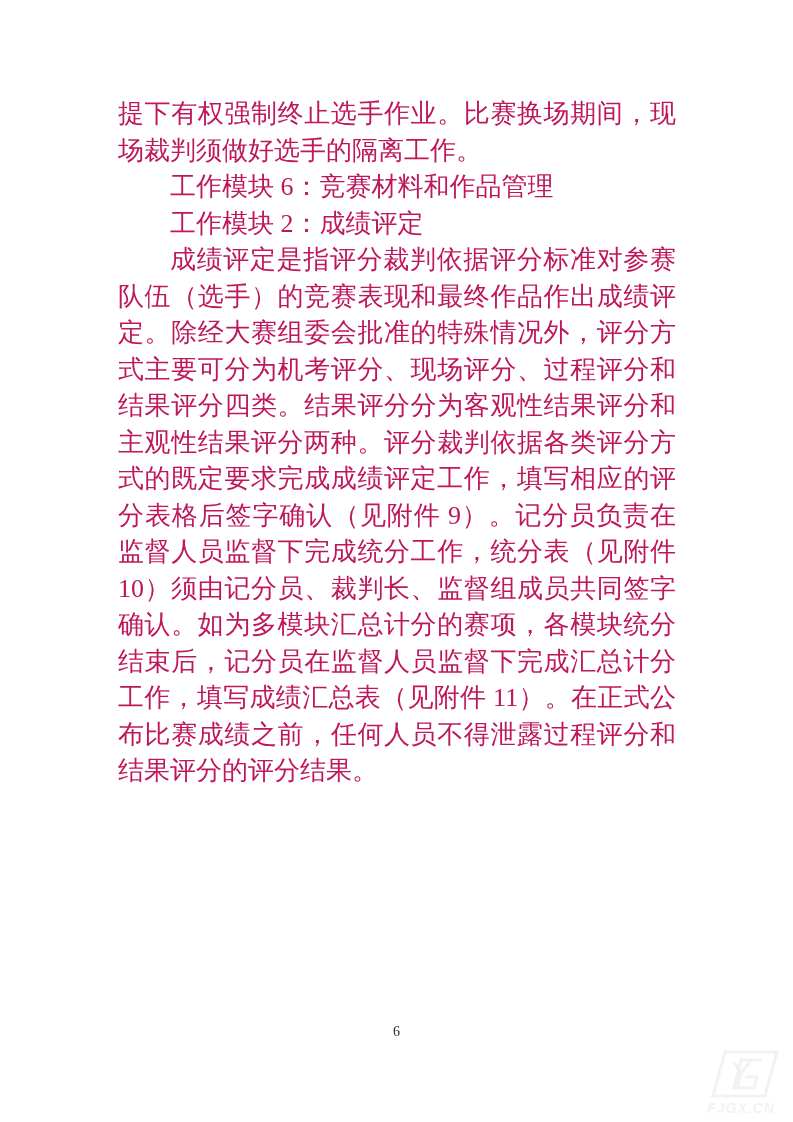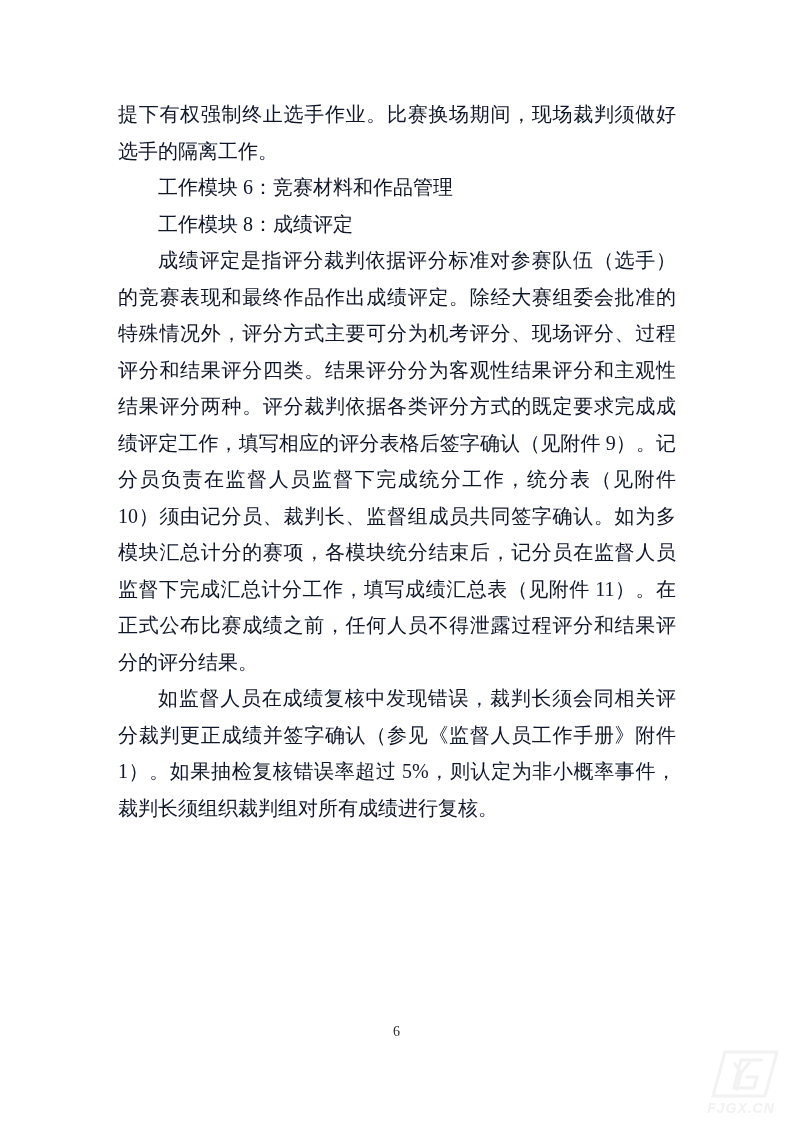--- a/index.html
+++ b/index.html
@@ -13,23 +13,23 @@
     height: 1122px;
     background: #ffffff;
     overflow: hidden;
     font-family: "Liberation Serif", "DejaVu Serif", serif;
   }
   .text-block {
     position: absolute;
     left: 118px;
     top: 96px;
     width: 558px;
-    font-size: 20px;
+    font-size: 26px;
     line-height: 36.5px;
-    color: #0f172a;
+    color: #be185d;
     text-align: justify;
     text-justify: inter-ideograph;
   }
   .text-block p {
     margin: 0;
     padding: 0;
   }
   .text-block p.indent {
     text-indent: 2em;
   }
@@ -71,23 +71,22 @@
   }
 </style>
 </head>
 <body>
 
 <div class="page">
 
   <div class="text-block">
       <p class="para">提下有权强制终止选手作业。比赛换场期间，现场裁判须做好选手的隔离工作。</p>
       <p class="indent heading">工作模块 6：竞赛材料和作品管理</p>
-      <p class="indent heading">工作模块 8：成绩评定</p>
+      <p class="indent heading">工作模块 2：成绩评定</p>
       <p class="indent para">成绩评定是指评分裁判依据评分标准对参赛队伍（选手）的竞赛表现和最终作品作出成绩评定。除经大赛组委会批准的特殊情况外，评分方式主要可分为机考评分、现场评分、过程评分和结果评分四类。结果评分分为客观性结果评分和主观性结果评分两种。评分裁判依据各类评分方式的既定要求完成成绩评定工作，填写相应的评分表格后签字确认（见附件 9）。记分员负责在监督人员监督下完成统分工作，统分表（见附件 10）须由记分员、裁判长、监督组成员共同签字确认。如为多模块汇总计分的赛项，各模块统分结束后，记分员在监督人员监督下完成汇总计分工作，填写成绩汇总表（见附件 11）。在正式公布比赛成绩之前，任何人员不得泄露过程评分和结果评分的评分结果。</p>
-      <p class="indent para">如监督人员在成绩复核中发现错误，裁判长须会同相关评分裁判更正成绩并签字确认（参见《监督人员工作手册》附件 1）。如果抽检复核错误率超过 5%，则认定为非小概率事件，裁判长须组织裁判组对所有成绩进行复核。</p>
     </div>
 
   <div class="footer">
     <span class="page-num">6</span>
   </div>
 
   <div class="watermark">
     <svg class="wm-logo" width="80" height="50" viewBox="0 0 80 50" aria-hidden="true">
       <g stroke="#f2f2f2" fill="none" stroke-width="3" stroke-linecap="square">
         <path d="M24 3 L76 3 L64 47 L12 47 Z"></path>

